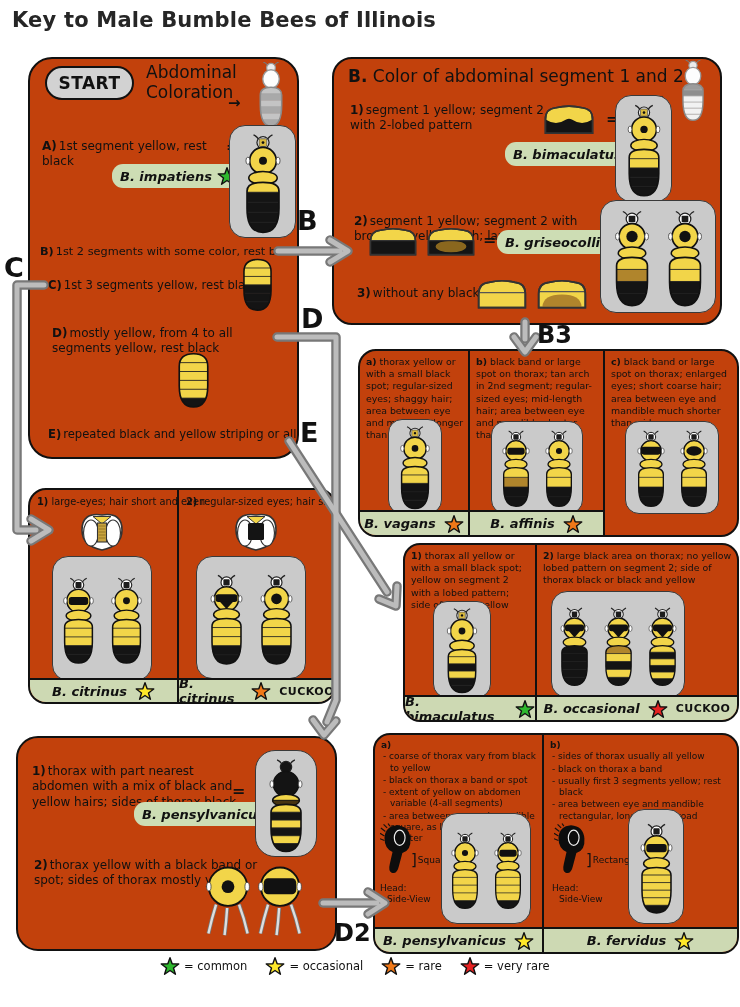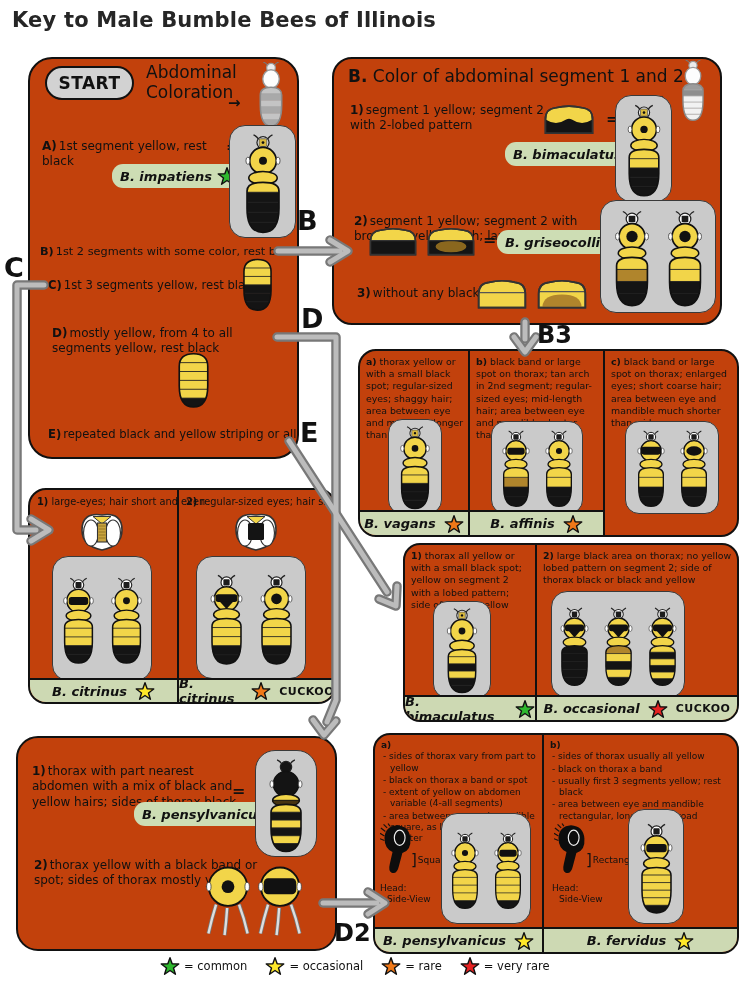--- a/index.html
+++ b/index.html
@@ -943,21 +943,21 @@
           <rect x="8" y="15" width="38" height="19" rx="5" fill="#111"></rect>
         </svg>
       </span>
   </div>
 
   <div class="box rbox" style="left:373px;top:733px;width:362px;height:217px;border-radius:17px;">
     <div class="cols">
       <div class="col" style="width:167px;">
         <div class="abs tiny" style="left:6px;top:5px;width:157px;">
           <b>a)</b>
-          <div class="bullet">- sides of thorax vary from part to yellow</div>
+          <div class="bullet">- coarse of thorax vary from black to yellow</div>
           <div class="bullet">- black on thorax a band or spot</div>
           <div class="bullet">- extent of yellow on abdomen variable (4-all segments)</div>
           <div class="bullet">- area between eye and mandible square, as long as wide or shorter</div>
         </div>
         <span class="abs" style="left:5px;top:88px;">
             <svg width="34" height="60" viewBox="0 0 38 66">
               <path d="M6,9 L1,5 M8,5 L4,1 M11,3 L9,0 M5,14 L0,11 M5,19 L0,17" stroke="#111" stroke-width="1.3"></path>
               <path d="M19,2 Q33,3 34,17 Q35,30 25,33 L21,48 Q19,57 13,55 Q9,53 11,45 L14,32 Q5,28 5,16 Q6,3 19,2 Z" fill="#0d0d0d"></path>
               <ellipse cx="22" cy="16" rx="6" ry="8.5" fill="none" stroke="#ececec" stroke-width="1.3"></ellipse>
             </svg>

